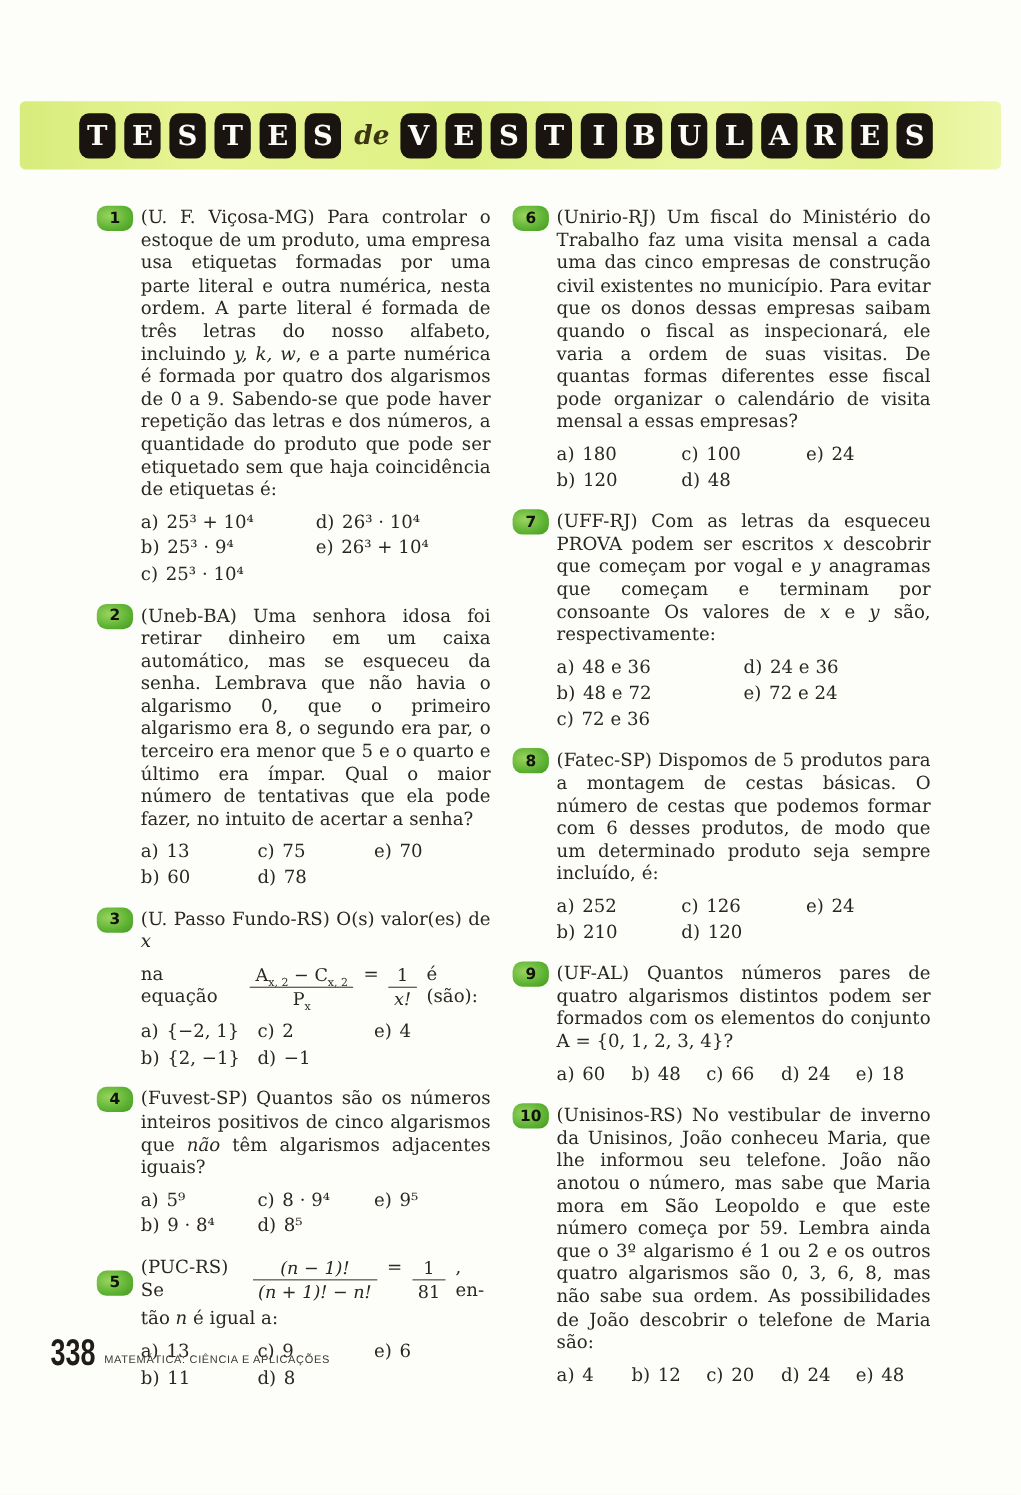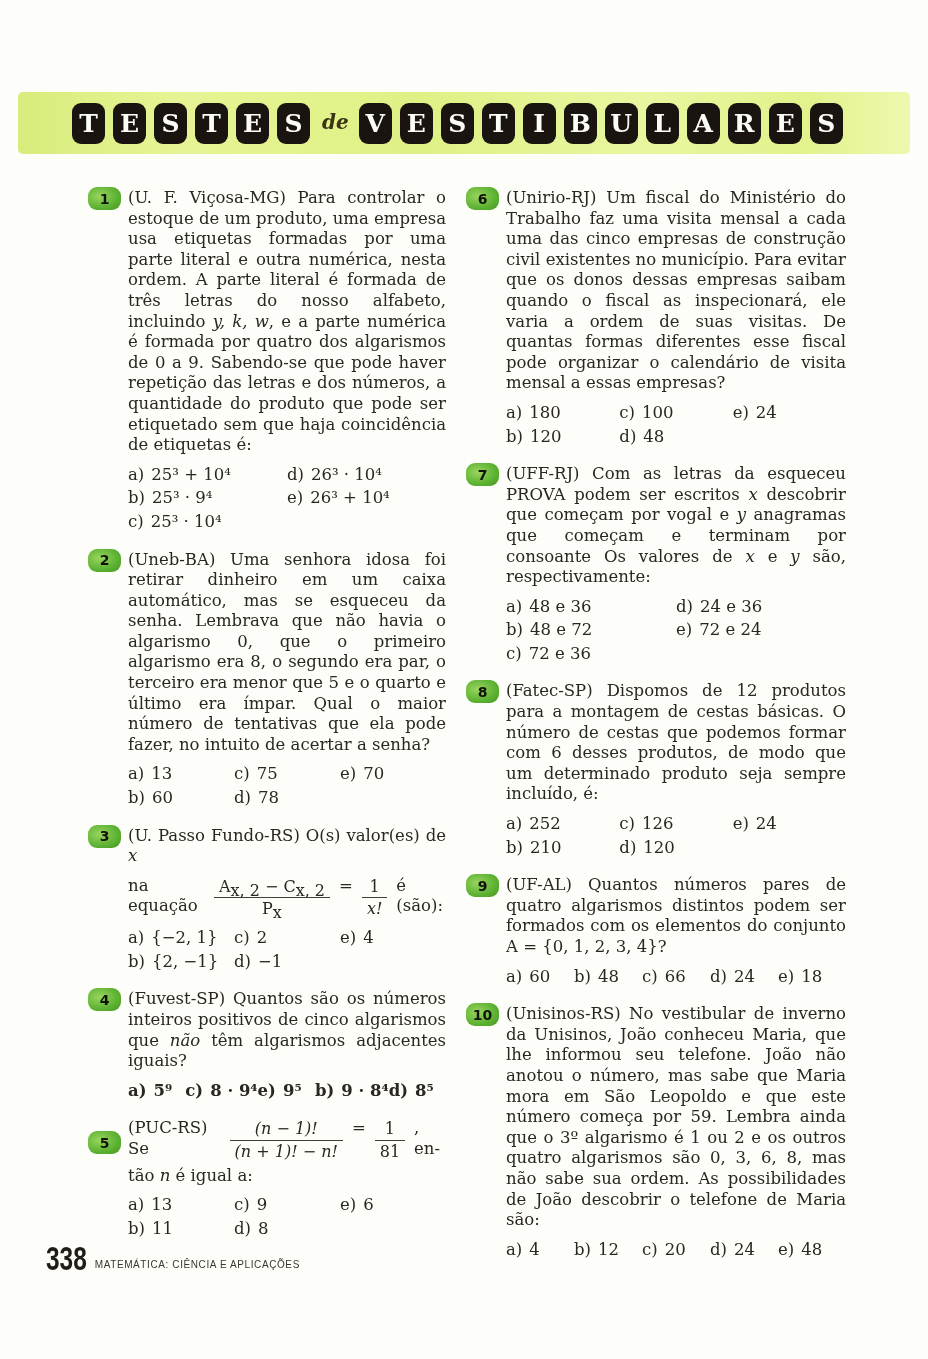--- a/index.html
+++ b/index.html
@@ -24,21 +24,21 @@
   .tiles{display:flex;align-items:center;}
   .tile{
     width:33px;height:41px;margin-right:8px;
     background:#1a1410;border-radius:9px;
     color:#fcfcf8;
     display:flex;align-items:center;justify-content:center;
     font-family:"DejaVu Serif","Liberation Serif",serif;
     font-weight:bold;font-size:25px;
   }
   .connector{
-    font-style:italic;font-weight:bold;font-size:20px;color:#3a3414;
+    font-style:italic;font-weight:bold;font-size:24px;color:#3a3414;
     margin:0 10px 2px 4px;
   }
   
   .columns{
     position:absolute;left:88px;top:188px;width:758px;
     display:flex;gap:20px;
   }
   .col{width:358px;}
   .col.right{width:380px;}
   
@@ -59,28 +59,28 @@
     display:flex;align-items:flex-start;gap:9px;
     margin:9px 0 4px;text-align:left;
   }
   .mathline.first{margin-top:0;}
   .frac{
     display:inline-flex;flex-direction:column;align-items:stretch;
     text-align:center;line-height:1.2;font-size:16px;
   }
   .frac .num,.frac .den{padding:1px 5px;white-space:nowrap;}
   .frac .den{border-top:1.4px solid #433f35;}
-  sub{font-size:16px;line-height:0;}
+  sub{font-size:10px;line-height:0;}
   
   .options{display:grid;margin-top:9px;row-gap:3px;text-align:left;}
   .opt{white-space:nowrap;}
   .opt .lab{margin-right:7px;}
   
   .pagefoot{
-    position:absolute;left:46px;top:1243px;
+    position:absolute;left:46px;top:1215px;
     display:flex;align-items:flex-end;
   }
   .pagenum{
     font-family:"Liberation Sans","DejaVu Sans",sans-serif;
     font-weight:bold;font-size:34px;line-height:30px;color:#201d18;
     transform:scaleX(0.72);transform-origin:left bottom;letter-spacing:0px;
   }
   .booktitle{
     font-family:"Liberation Sans","DejaVu Sans",sans-serif;
     font-size:10px;letter-spacing:0.6px;color:#3a362e;
@@ -167,21 +167,21 @@
               <div class="opt"><span class="lab">e)</span><span>4</span></div>
               <div class="opt"><span class="lab">b)</span><span>{2, −1}</span></div>
               <div class="opt"><span class="lab">d)</span><span>−1</span></div>
             </div>
           </div>
         </article>
         <article class="question">
           <div class="badge">4</div>
           <div class="qcontent">
             <p class="qp"><span>(Fuvest-SP) Quantos são os números inteiros positivos de cinco algarismos que </span><span class="it">não</span><span> têm algarismos adjacentes iguais?</span></p>
-            <div class="options" style="grid-template-columns: repeat(5, 1fr); font-weight: bold;">
+            <div class="options" style="grid-template-columns: repeat(3, 1fr);">
               <div class="opt"><span class="lab">a)</span><span>5⁹</span></div>
               <div class="opt"><span class="lab">c)</span><span>8 · 9⁴</span></div>
               <div class="opt"><span class="lab">e)</span><span>9⁵</span></div>
               <div class="opt"><span class="lab">b)</span><span>9 · 8⁴</span></div>
               <div class="opt"><span class="lab">d)</span><span>8⁵</span></div>
             </div>
           </div>
         </article>
         <article class="question">
           <div class="badge" style="margin-top: 13px;">5</div>
@@ -233,21 +233,21 @@
               <div class="opt"><span class="lab">d)</span><span>24 e 36</span></div>
               <div class="opt"><span class="lab">b)</span><span>48 e 72</span></div>
               <div class="opt"><span class="lab">e)</span><span>72 e 24</span></div>
               <div class="opt"><span class="lab">c)</span><span>72 e 36</span></div>
             </div>
           </div>
         </article>
         <article class="question">
           <div class="badge">8</div>
           <div class="qcontent">
-            <p class="qp"><span>(Fatec-SP) Dispomos de 12 produtos para a montagem de cestas básicas. O número de cestas que podemos formar com 6 desses produtos, de modo que um determinado produto seja sempre incluído, é:</span></p>
+            <p class="qp"><span>(Fatec-SP) Dispomos de 5 produtos para a montagem de cestas básicas. O número de cestas que podemos formar com 6 desses produtos, de modo que um determinado produto seja sempre incluído, é:</span></p>
             <div class="options" style="grid-template-columns: repeat(3, 1fr);">
               <div class="opt"><span class="lab">a)</span><span>252</span></div>
               <div class="opt"><span class="lab">c)</span><span>126</span></div>
               <div class="opt"><span class="lab">e)</span><span>24</span></div>
               <div class="opt"><span class="lab">b)</span><span>210</span></div>
               <div class="opt"><span class="lab">d)</span><span>120</span></div>
             </div>
           </div>
         </article>
         <article class="question">

